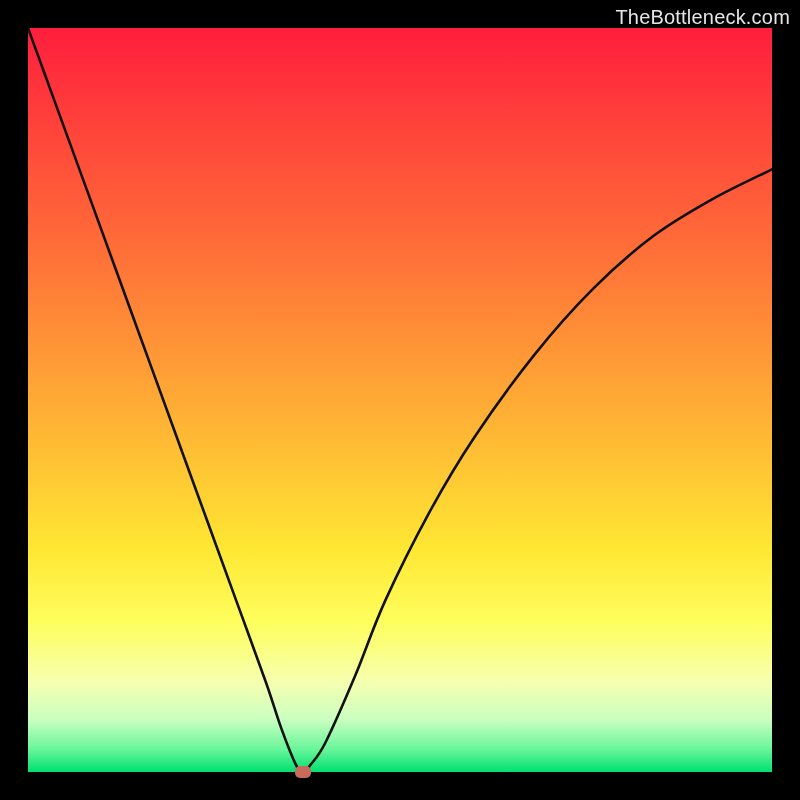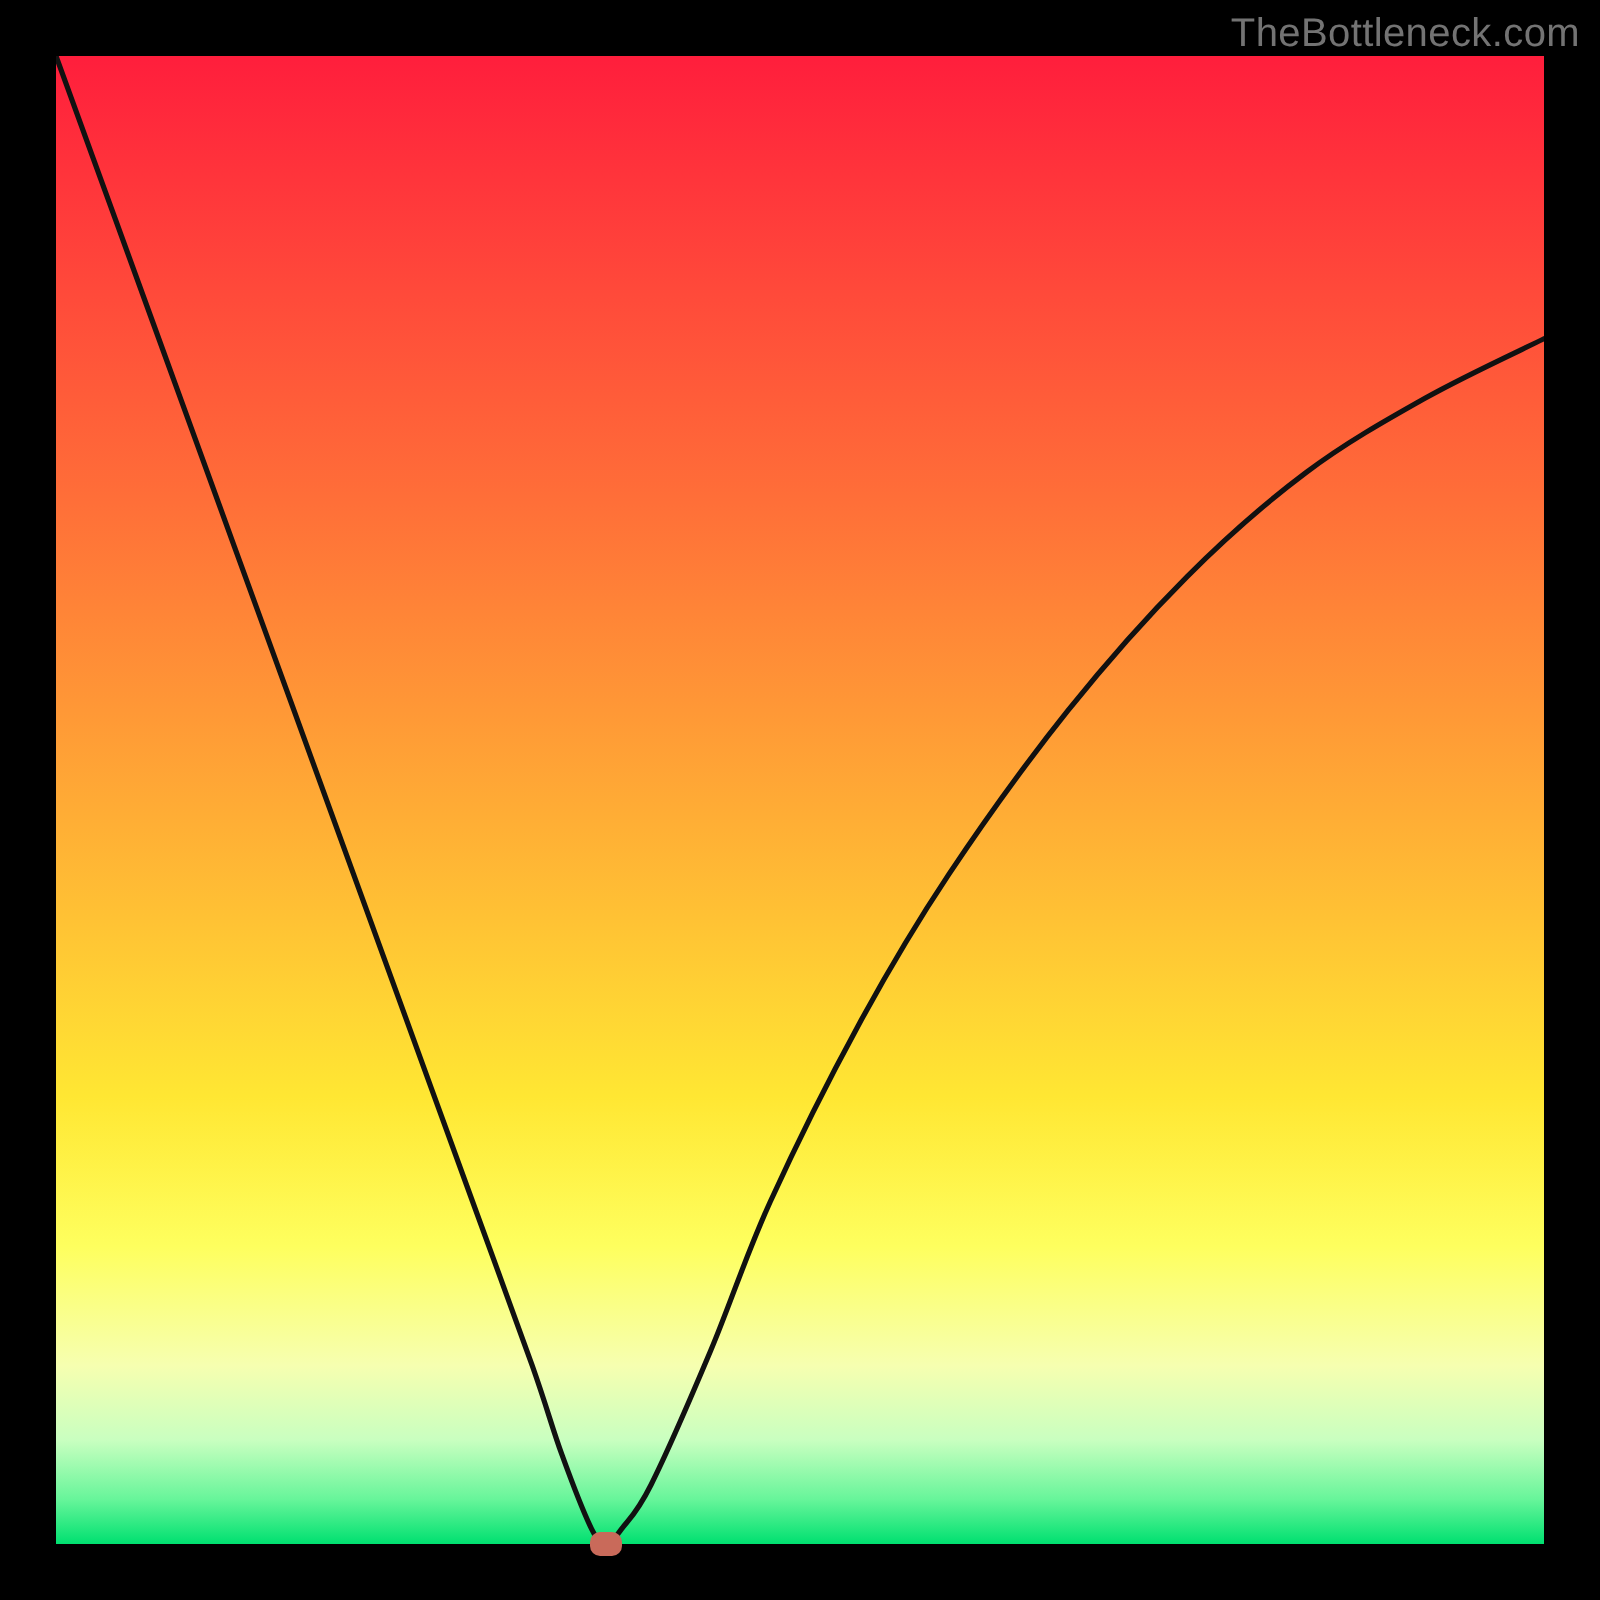--- a/index.html
+++ b/index.html
@@ -49,21 +49,21 @@
       #f6ffb0 88%,
       #c9ffc0 93%,
       #67f59a 97%,
       #00e070 100%
     );
   }
   .watermark {
     position: absolute;
     top: 6px;
     right: 10px;
-    color: #737373;
+    color: #e5e5e5;
     font-size: 20px;
     font-weight: 500;
     letter-spacing: 0.2px;
     user-select: none;
   }
   svg.curve {
     position: absolute;
     left: 0;
     top: 0;
     width: 744px;

